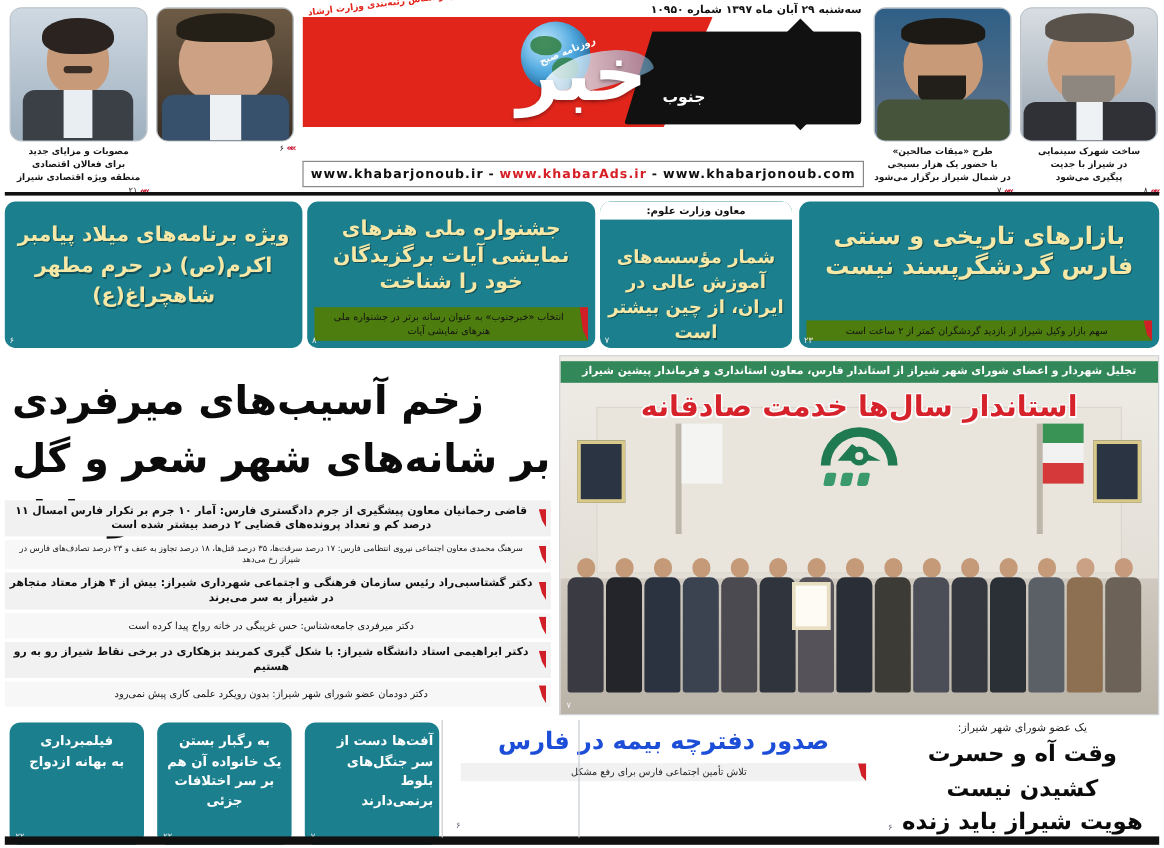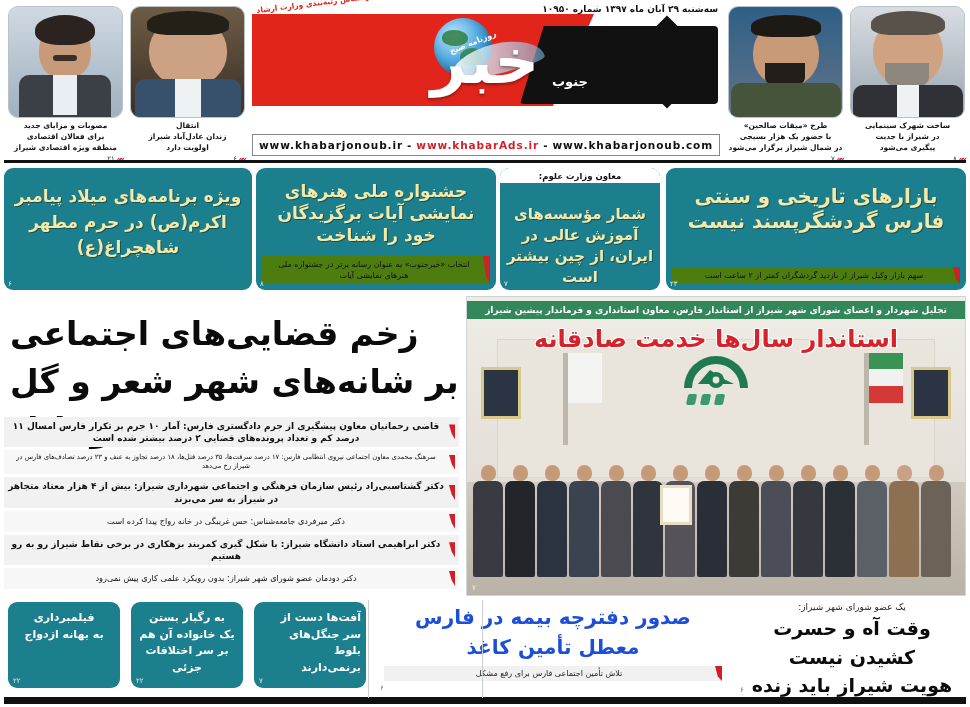--- a/index.html
+++ b/index.html
@@ -199,21 +199,21 @@
   .red-overlay{
     position:absolute;left:0;right:0;top:28px;text-align:center;direction:rtl;
     color:#d6232b;font-weight:bold;font-size:24px;
     text-shadow:1px 1px 0 #fff,-1px -1px 0 #fff,1px -1px 0 #fff,-1px 1px 0 #fff;
   }
   .photo-pg{position:absolute;left:5px;bottom:3px;font-size:7px;color:#f3f3f3;}
 
   
   .bottom{position:absolute;left:4px;top:602px;width:962px;height:100px;}
   .tbox{
-    position:absolute;top:0;width:112px;height:86px;background:#1b7f8e;border-radius:9px;
+    position:absolute;top:0;width:112px;height:102px;background:#1b7f8e;border-radius:9px;
     color:#fff;font-weight:bold;font-size:11px;line-height:1.5;direction:rtl;
     text-align:center;padding:8px 5px 0;box-sizing:border-box;
   }
   .tbox .pg{position:absolute;left:5px;bottom:2px;font-size:7px;font-weight:normal;color:#eaeaea;}
   .tb1{right:846px;}
   .tb2{right:723px;}
   .tb3{right:600px;text-align:right;}
 
   .mid-head{position:absolute;right:238px;top:0;width:350px;height:92px;}
   .mid-title{
@@ -266,25 +266,20 @@
       </div>
     </div>
 
     <div class="photo-cell c2">
       <div class="pcframe">
         <div class="sky" style="background:linear-gradient(#6d5b45,#3a2f25);"></div>
         <div style="position:absolute;left:18px;top:10px;width:78px;height:70px;border-radius:48%;background:#cda183;"></div>
         <div style="position:absolute;left:16px;top:4px;width:82px;height:24px;border-radius:50% 50% 30% 30%;background:#242018;"></div>
         <div style="position:absolute;left:4px;top:72px;width:106px;height:40px;background:#37506b;border-radius:10px 10px 0 0;"></div>
         <div style="position:absolute;left:44px;top:72px;width:26px;height:38px;background:#edf1f4;"></div>
-      </div>
-      <div class="pcaption">
-        <div>انتقال</div>
-        <div>زندان عادل‌آباد شیراز</div>
-        <div>اولویت دارد</div>
       </div>
       <div class="pgnum">
         <span class="chev">»»</span>
         <span>۶</span>
       </div>
     </div>
 
     <div class="masthead">
       <div class="mh-red"></div>
       <div class="mh-black"></div>
@@ -380,21 +375,21 @@
     <div class="bbox box4">
       <div class="bb-title">ویژه برنامه‌های میلاد پیامبر اکرم(ص) در حرم مطهر شاهچراغ(ع)</div>
       <div class="bb-page">۶</div>
     </div>
   </div>
 
   <div class="main">
 
     <div class="lead-left">
       <div class="lead-headline">
-        <div>زخم قضایی‌های اجتماعی</div>
+        <div>زخم آسیب‌های میرفردی</div>
         <div>بر شانه‌های شهر شعر و گل و بلبل</div>
       </div>
 
       <div class="bullets">
         <div class="brow">
           <span class="bmark"></span>
           <span class="btext bold">قاضی رحمانیان معاون پیشگیری از جرم دادگستری فارس: آمار ۱۰ جرم بر تکرار فارس امسال ۱۱ درصد کم و تعداد پرونده‌های قضایی ۲ درصد بیشتر شده است</span>
         </div>
         <div class="brow plain">
           <span class="bmark"></span>
@@ -531,21 +526,20 @@
     <div class="tbox tb3">
       <div>آفت‌ها دست از</div>
       <div>سر جنگل‌های بلوط</div>
       <div>برنمی‌دارند</div>
       <div class="pg">۷</div>
     </div>
 
     <div class="mid-head">
       <div class="mid-title">
         <div>صدور دفترچه بیمه در فارس</div>
-        <div>معطل تأمین کاغذ</div>
       </div>
       <div class="mid-sub">
         <span class="redtab"></span>
         <span>تلاش تأمین اجتماعی فارس برای رفع مشکل</span>
       </div>
       <div class="mid-pg">۶</div>
     </div>
 
     <div class="right-head">
       <div class="rh-kicker">یک عضو شورای شهر شیراز:</div>

